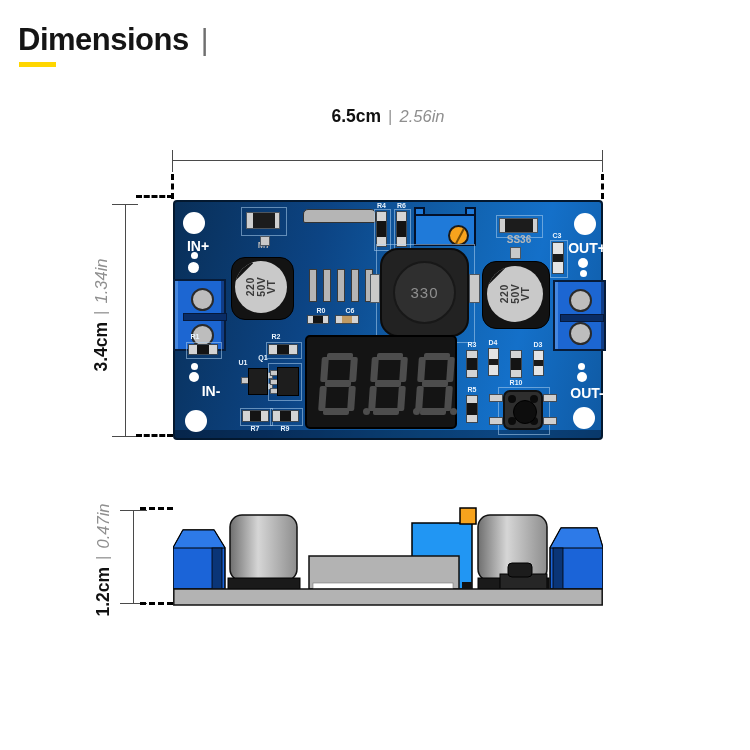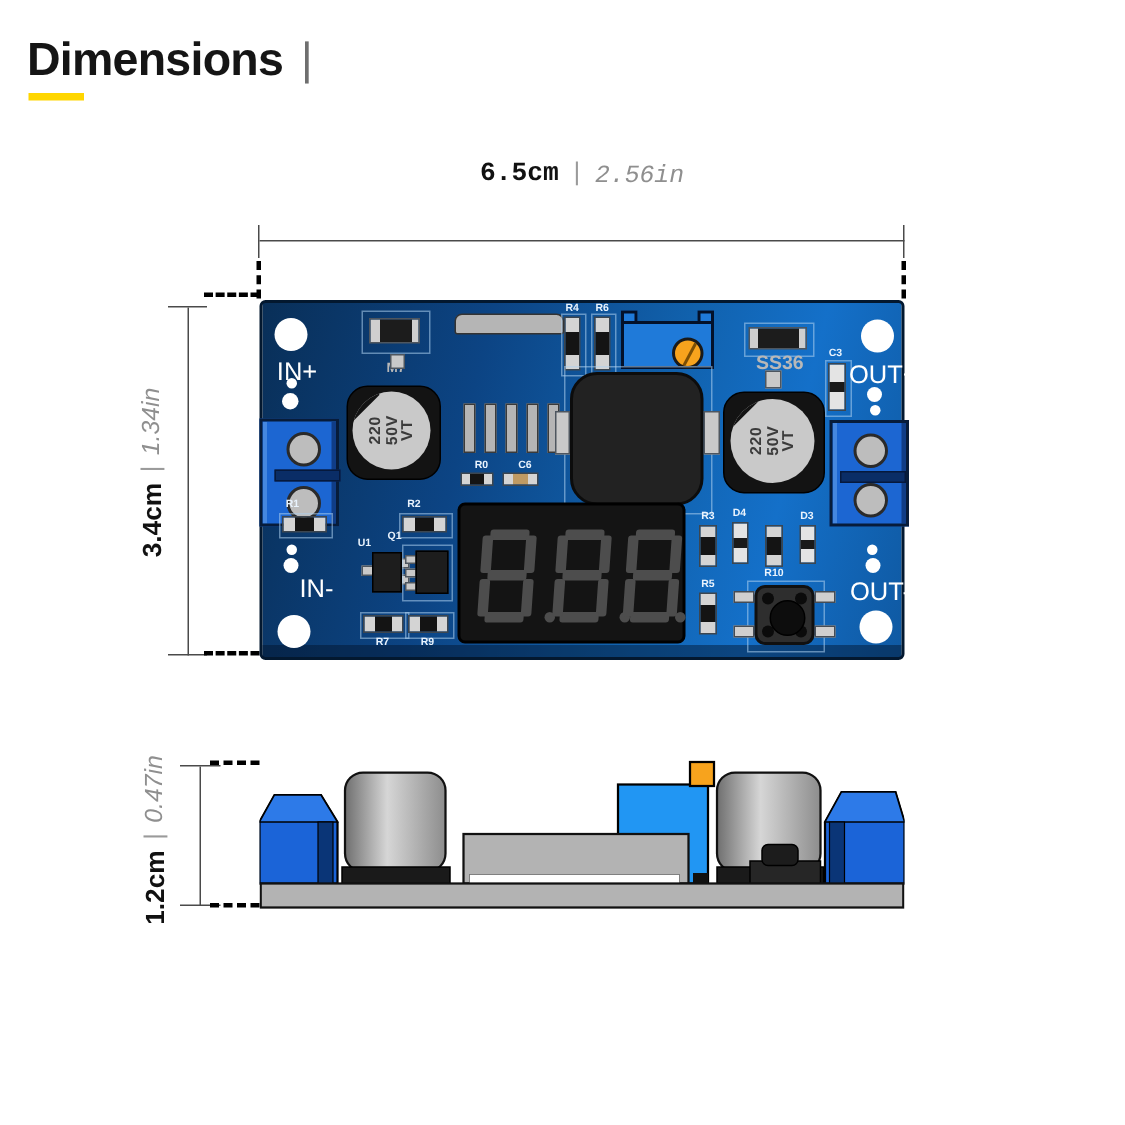--- a/index.html
+++ b/index.html
@@ -7,37 +7,37 @@
           font-family:"Liberation Sans",sans-serif;}
 
   
   .title-row{position:absolute;left:18px;top:22px;display:flex;align-items:center;gap:12px;}
   .title-en{font-size:31px;font-weight:800;color:#151515;letter-spacing:-0.5px;}
   .title-divider{font-size:30px;color:#6f6f6f;font-weight:100;}
   .title-es{font-size:29px;font-style:italic;color:#4f4f4f;}
   .title-underline{position:absolute;left:19px;top:62px;width:37px;height:5px;}
 
   
-  .hdim{position:absolute;left:173px;top:106px;width:430px;display:flex;justify-content:center;align-items:center;gap:7px;font-family:Liberation Mono, monospace;}
+  .hdim{position:absolute;left:173px;top:106px;width:430px;display:flex;justify-content:center;align-items:center;gap:7px;}
   .vdim{position:absolute;display:flex;justify-content:center;align-items:center;gap:7px;transform:rotate(-90deg);}
   .dim-metric{font-weight:bold;font-size:17.5px;color:#111;}
   .dim-sep{color:#9a9a9a;font-weight:100;font-size:17px;}
   .dim-imp{font-style:italic;color:#8f8f8f;font-size:16.5px;}
   .dimline-h{position:absolute;height:0;border-top:1.3px solid #4a4a4a;}
   .dimline-v{position:absolute;width:0;border-left:1.3px solid #4a4a4a;}
   .dash-h{position:absolute;height:0;border-top:3px dashed #000;}
   .dash-v{position:absolute;width:0;border-left:3px dashed #000;}
 
   
   .pcb-top{position:absolute;left:173px;top:200px;width:430px;height:240px;box-sizing:border-box;
            background:linear-gradient(104deg,#092f58 0%,#0c4484 32%,#1162ae 60%,#1470c9 78%,#0f59a2 100%);
            border:2px solid #03182f;border-radius:4px;}
   .pcb-shadow{position:absolute;left:0;top:228px;width:426px;height:8px;background:rgba(2,18,40,.45);}
   .hole{position:absolute;background:#fff;border-radius:50%;}
-  .io{position:absolute;color:#fff;font-weight:normal;font-size:17px;text-align:center;}
+  .io{position:absolute;color:#fff;font-weight:bold;font-size:14px;text-align:center;}
   .lbl{position:absolute;color:#e9f3fd;font-weight:bold;font-size:7px;line-height:8px;text-align:center;white-space:nowrap;}
   .silk{position:absolute;border:1px solid rgba(173,207,238,.55);}
   .pad{position:absolute;background:#c9c9c9;border:1px solid #4e565f;box-sizing:border-box;}
   .res-h{position:absolute;background:linear-gradient(90deg,#d4d4d4 0 27%,#141414 27% 73%,#d4d4d4 73%);border:1px solid #3c4650;box-sizing:border-box;}
   .res-v{position:absolute;background:linear-gradient(180deg,#d4d4d4 0 27%,#141414 27% 73%,#d4d4d4 73%);border:1px solid #3c4650;box-sizing:border-box;}
   .dio-v{position:absolute;background:linear-gradient(180deg,#e4e4e4 0 38%,#1a1a1a 38% 62%,#e4e4e4 62%);border:1px solid #3c4650;box-sizing:border-box;}
   .cap-h{position:absolute;background:linear-gradient(90deg,#d4d4d4 0 27%,#bf9a63 27% 73%,#d4d4d4 73%);border:1px solid #3c4650;box-sizing:border-box;}
   .terminal{position:absolute;background:#1c66d2;border:2px solid #071c3a;box-sizing:border-box;
             box-shadow:inset 3px 0 0 rgba(120,175,240,.45), inset -3px 0 0 rgba(4,20,60,.5);}
   .tbar{position:absolute;background:#0a2d66;border:1px solid #06193c;}
@@ -157,37 +157,40 @@
 
     <div class="trim" style="left:239px;top:5px;width:11px;height:10px;"></div>
     <div class="trim" style="left:290px;top:5px;width:11px;height:10px;"></div>
     <div class="trim" style="left:239px;top:12px;width:62px;height:32px;"></div>
     <div class="orangescrew" style="left:273px;top:23px;width:21px;height:21px;">
       <div class="screwslot"></div>
     </div>
 
     <div class="silk" style="left:321px;top:13px;width:45px;height:21px;"></div>
     <div class="pad" style="left:324px;top:16px;width:39px;height:15px;background:linear-gradient(90deg,#cfcfcf 0 14%,#1c1c1c 14% 88%,#cfcfcf 88%);"></div>
-    <span class="smdlbl" style="left:329px;top:8px;width:30px;font-size:13px;">SS36</span>
+    <span class="smdlbl" style="left:329px;top:8px;width:30px;font-size:10px;">SS36</span>
 
     <div class="lbl" style="left:372px;top:30px;width:20px;">C3</div>
     <div class="silk" style="left:375px;top:38px;width:16px;height:36px;"></div>
     <div class="dio-v" style="left:377px;top:40px;width:12px;height:32px;"></div>
 
     <div class="io" style="left:391px;top:38px;width:42px;">OUT+</div>
     <div class="hole" style="left:403px;top:56px;width:10px;height:10px;"></div>
     <div class="hole" style="left:405px;top:68px;width:7px;height:7px;"></div>
     <div class="io" style="left:391px;top:183px;width:42px;">OUT-</div>
     <div class="hole" style="left:403px;top:161px;width:7px;height:7px;"></div>
     <div class="hole" style="left:402px;top:170px;width:10px;height:10px;"></div>
 
     <div class="silk" style="left:201px;top:42px;width:97px;height:97px;"></div>
     <div class="pad" style="left:195px;top:72px;width:10px;height:29px;"></div>
     <div class="pad" style="left:294px;top:72px;width:11px;height:29px;"></div>
     <div class="inductor" style="left:205px;top:46px;width:89px;height:89px;"></div>
+    <div class="indcir" style="left:218px;top:59px;width:63px;height:63px;">
+      <span>330</span>
+    </div>
 
     <div class="pad" style="left:335px;top:45px;width:11px;height:12px;"></div>
     <div class="capblk" style="left:307px;top:59px;width:66px;height:66px;"></div>
     <div class="capcir" style="left:312px;top:64px;width:56px;height:56px;">
       <div class="chamfer"></div>
       <div class="captext">
         <div>220</div>
         <div>50V</div>
         <div>VT</div>
       </div>

